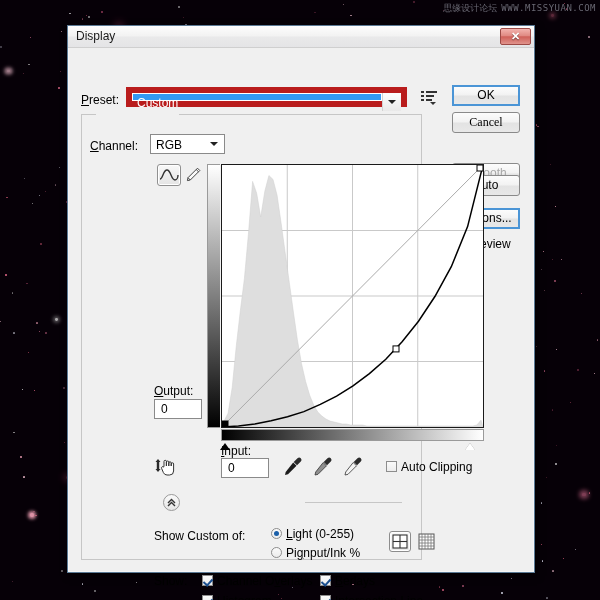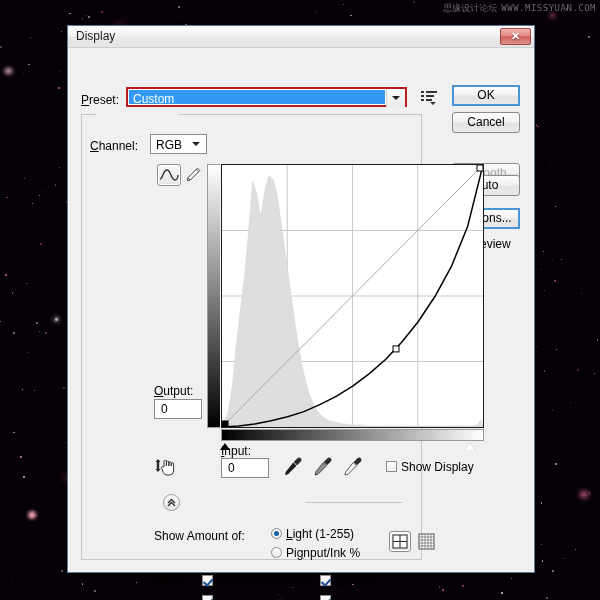--- a/index.html
+++ b/index.html
@@ -49,21 +49,21 @@
 
   .body { position:relative; width:100%; height:526px; }
 
   
   .lbl { font-size:12px; color:#000; }
   .u { text-decoration:underline; }
 
   #preset-label { position:absolute; left:13px; top:45px; }
   #preset-select {
     position:absolute; left:58px; top:39px; width:281px; height:20px;
-    border:2px solid #b91c1c; background:#fff;
+    border:6px solid #b91c1c; background:#fff;
   }
   #preset-select .val {
     position:absolute; left:1px; top:1px; right:20px; bottom:1px;
     background:#3399f3; color:#fff; font-size:12px; padding:2px 0 0 4px;
   }
   #preset-select .arrow {
     position:absolute; right:0; top:0; width:19px; height:18px;
     background:linear-gradient(to bottom,#fdfdfd,#e9e9e9);
     border-left:1px solid #d2d2d2;
   }
@@ -79,21 +79,21 @@
   
   .btn {
     position:absolute; width:68px; height:21px; left:384px;
     border:1px solid #8a8a8a; border-radius:3px;
     background:linear-gradient(to bottom,#fcfcfc 0%,#f2f2f2 48%,#e3e3e3 52%,#e8e8e8 100%);
     font-size:12px; color:#000; text-align:center; line-height:19px; cursor:pointer;
   }
   .btn.primary { border:2px solid #4b95d6; border-radius:0; line-height:17px; }
   .btn.disabled { color:#a8a8a8; }
   #btn-ok { top:37px; }
-  #btn-cancel { top:64px; }
+  #btn-cancel { top:64px;font-family:Liberation Serif, serif; }
   #btn-smooth { top:115px;text-align:center; }
   #btn-auto { top:127px; }
   #btn-options { top:160px; }
 
   
   #preview-row { position:absolute; left:385px; top:189px; cursor:pointer; }
   .chk {
     display:inline-block; width:11px; height:11px; vertical-align:-1px;
     border:1px solid #8d8d8d; background:linear-gradient(to bottom,#fafafa,#ededed);
     position:relative; margin-right:4px;
@@ -114,21 +114,21 @@
     border:1px solid #c6c6c6; border-top:none;
   }
   #group:before, #group:after {
     content:""; position:absolute; top:0; height:1px; background:#c6c6c6;
   }
   #group:before { left:0; width:14px; }
   #group:after { right:0; width:242px; }
 
   #channel-label { position:absolute; left:22px; top:91px; }
   #channel-select {
-    position:absolute; left:82px; top:86px; width:57px; height:20px;
+    position:absolute; left:82px; top:86px; width:75px; height:20px;
     border:1px solid #8a8a8a; background:#fff;
   }
   #channel-select .val { position:absolute; left:5px; top:3px; font-size:12px; color:#000; }
   #channel-select .arrow { position:absolute; right:2px; top:0; width:16px; height:18px; }
 
   
   #tool-curve {
     position:absolute; left:89px; top:116px; width:24px; height:22px;
     border:1px solid #909090; border-radius:3px;
     background:linear-gradient(to bottom,#f8f8f8,#e4e4e4);
@@ -637,34 +637,34 @@
     <svg class="eyedropper" id="ed-gray" viewBox="0 0 22 22">
       <path d="M15.5 3.2 a2.3 2.3 0 0 1 3.3 3.3 L15 10.3 L11.7 7 Z" fill="#2b2b2b"></path>
       <path d="M11.2 7.5 L14.5 10.8 L6 19.3 L3 20 L3.7 17 Z" fill="#8f8f8f" stroke="#333" stroke-width=".8"></path>
     </svg>
     <svg class="eyedropper" id="ed-white" viewBox="0 0 22 22">
       <path d="M15.5 3.2 a2.3 2.3 0 0 1 3.3 3.3 L15 10.3 L11.7 7 Z" fill="#2b2b2b"></path>
       <path d="M11.2 7.5 L14.5 10.8 L6 19.3 L3 20 L3.7 17 Z" fill="#f4f4f4" stroke="#333" stroke-width=".8"></path>
     </svg>
 
     <div class="lbl" id="showclip-row">
-      <span class="chk"></span><span>Show Display</span>
+      <span class="chk"></span><span>Auto Clipping</span>
     </div>
 
     <div id="cdo-toggle">
       <svg viewBox="0 0 15 15" width="15" height="15">
         <path d="M4 8 L7.5 4.5 L11 8" fill="none" stroke="#333" stroke-width="1.4"></path>
         <path d="M4 11 L7.5 7.5 L11 11" fill="none" stroke="#333" stroke-width="1.4"></path>
       </svg>
     </div>
     <div id="cdo-rule"></div>
 
-    <div class="lbl" id="show-amount-label">Show Amount of:</div>
+    <div class="lbl" id="show-amount-label">Show Custom of:</div>
     <div class="lbl" id="opt-light">
-      <span class="chk radio on"></span><span class="u">L</span><span>ight  (1-255)</span>
+      <span class="chk radio on"></span><span class="u">L</span><span>ight  (0-255)</span>
     </div>
     <div class="lbl" id="opt-pigment">
       <span class="chk radio"></span>Pi<span class="u">g</span><span>nput/Ink %</span>
     </div>
 
     <div id="grid-simple">
       <svg viewBox="0 0 20 19" width="20" height="19">
         <rect x="3" y="3" width="14" height="13" fill="#fff" stroke="#333" stroke-width="1.1"></rect>
         <line x1="10" y1="3" x2="10" y2="16" stroke="#333" stroke-width="1.1"></line>
         <line x1="3" y1="9.5" x2="17" y2="9.5" stroke="#333" stroke-width="1.1"></line>

